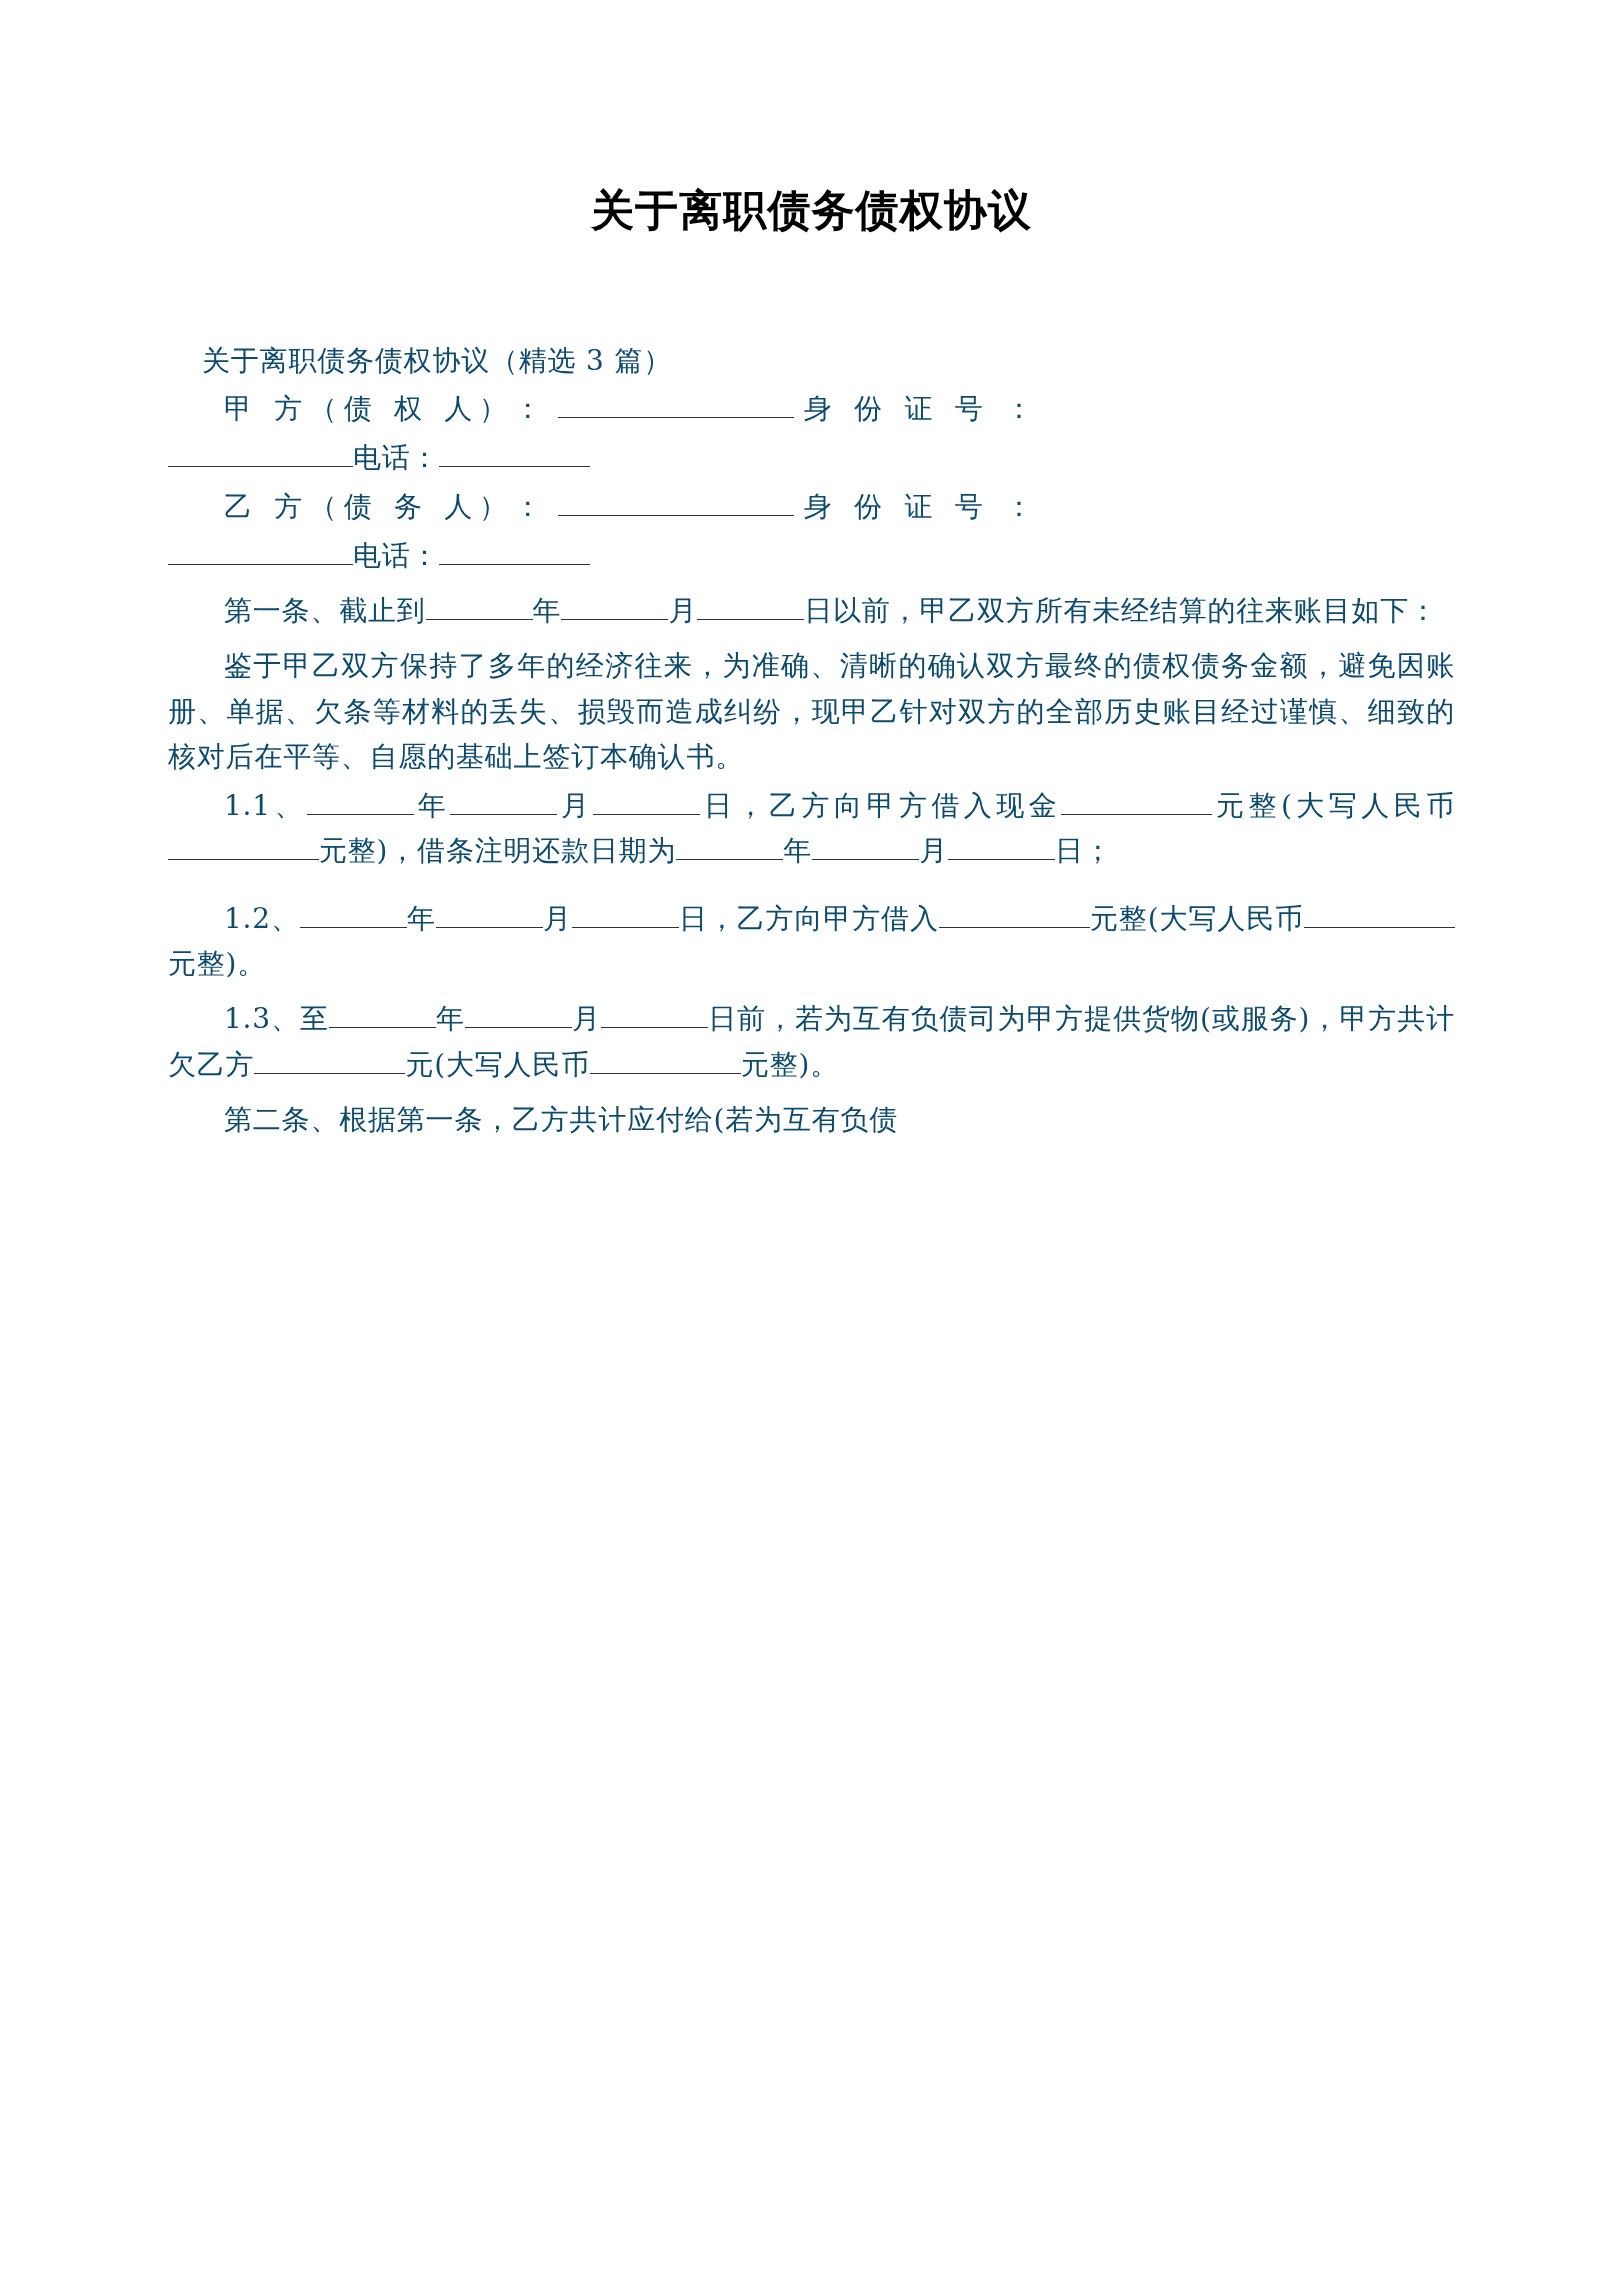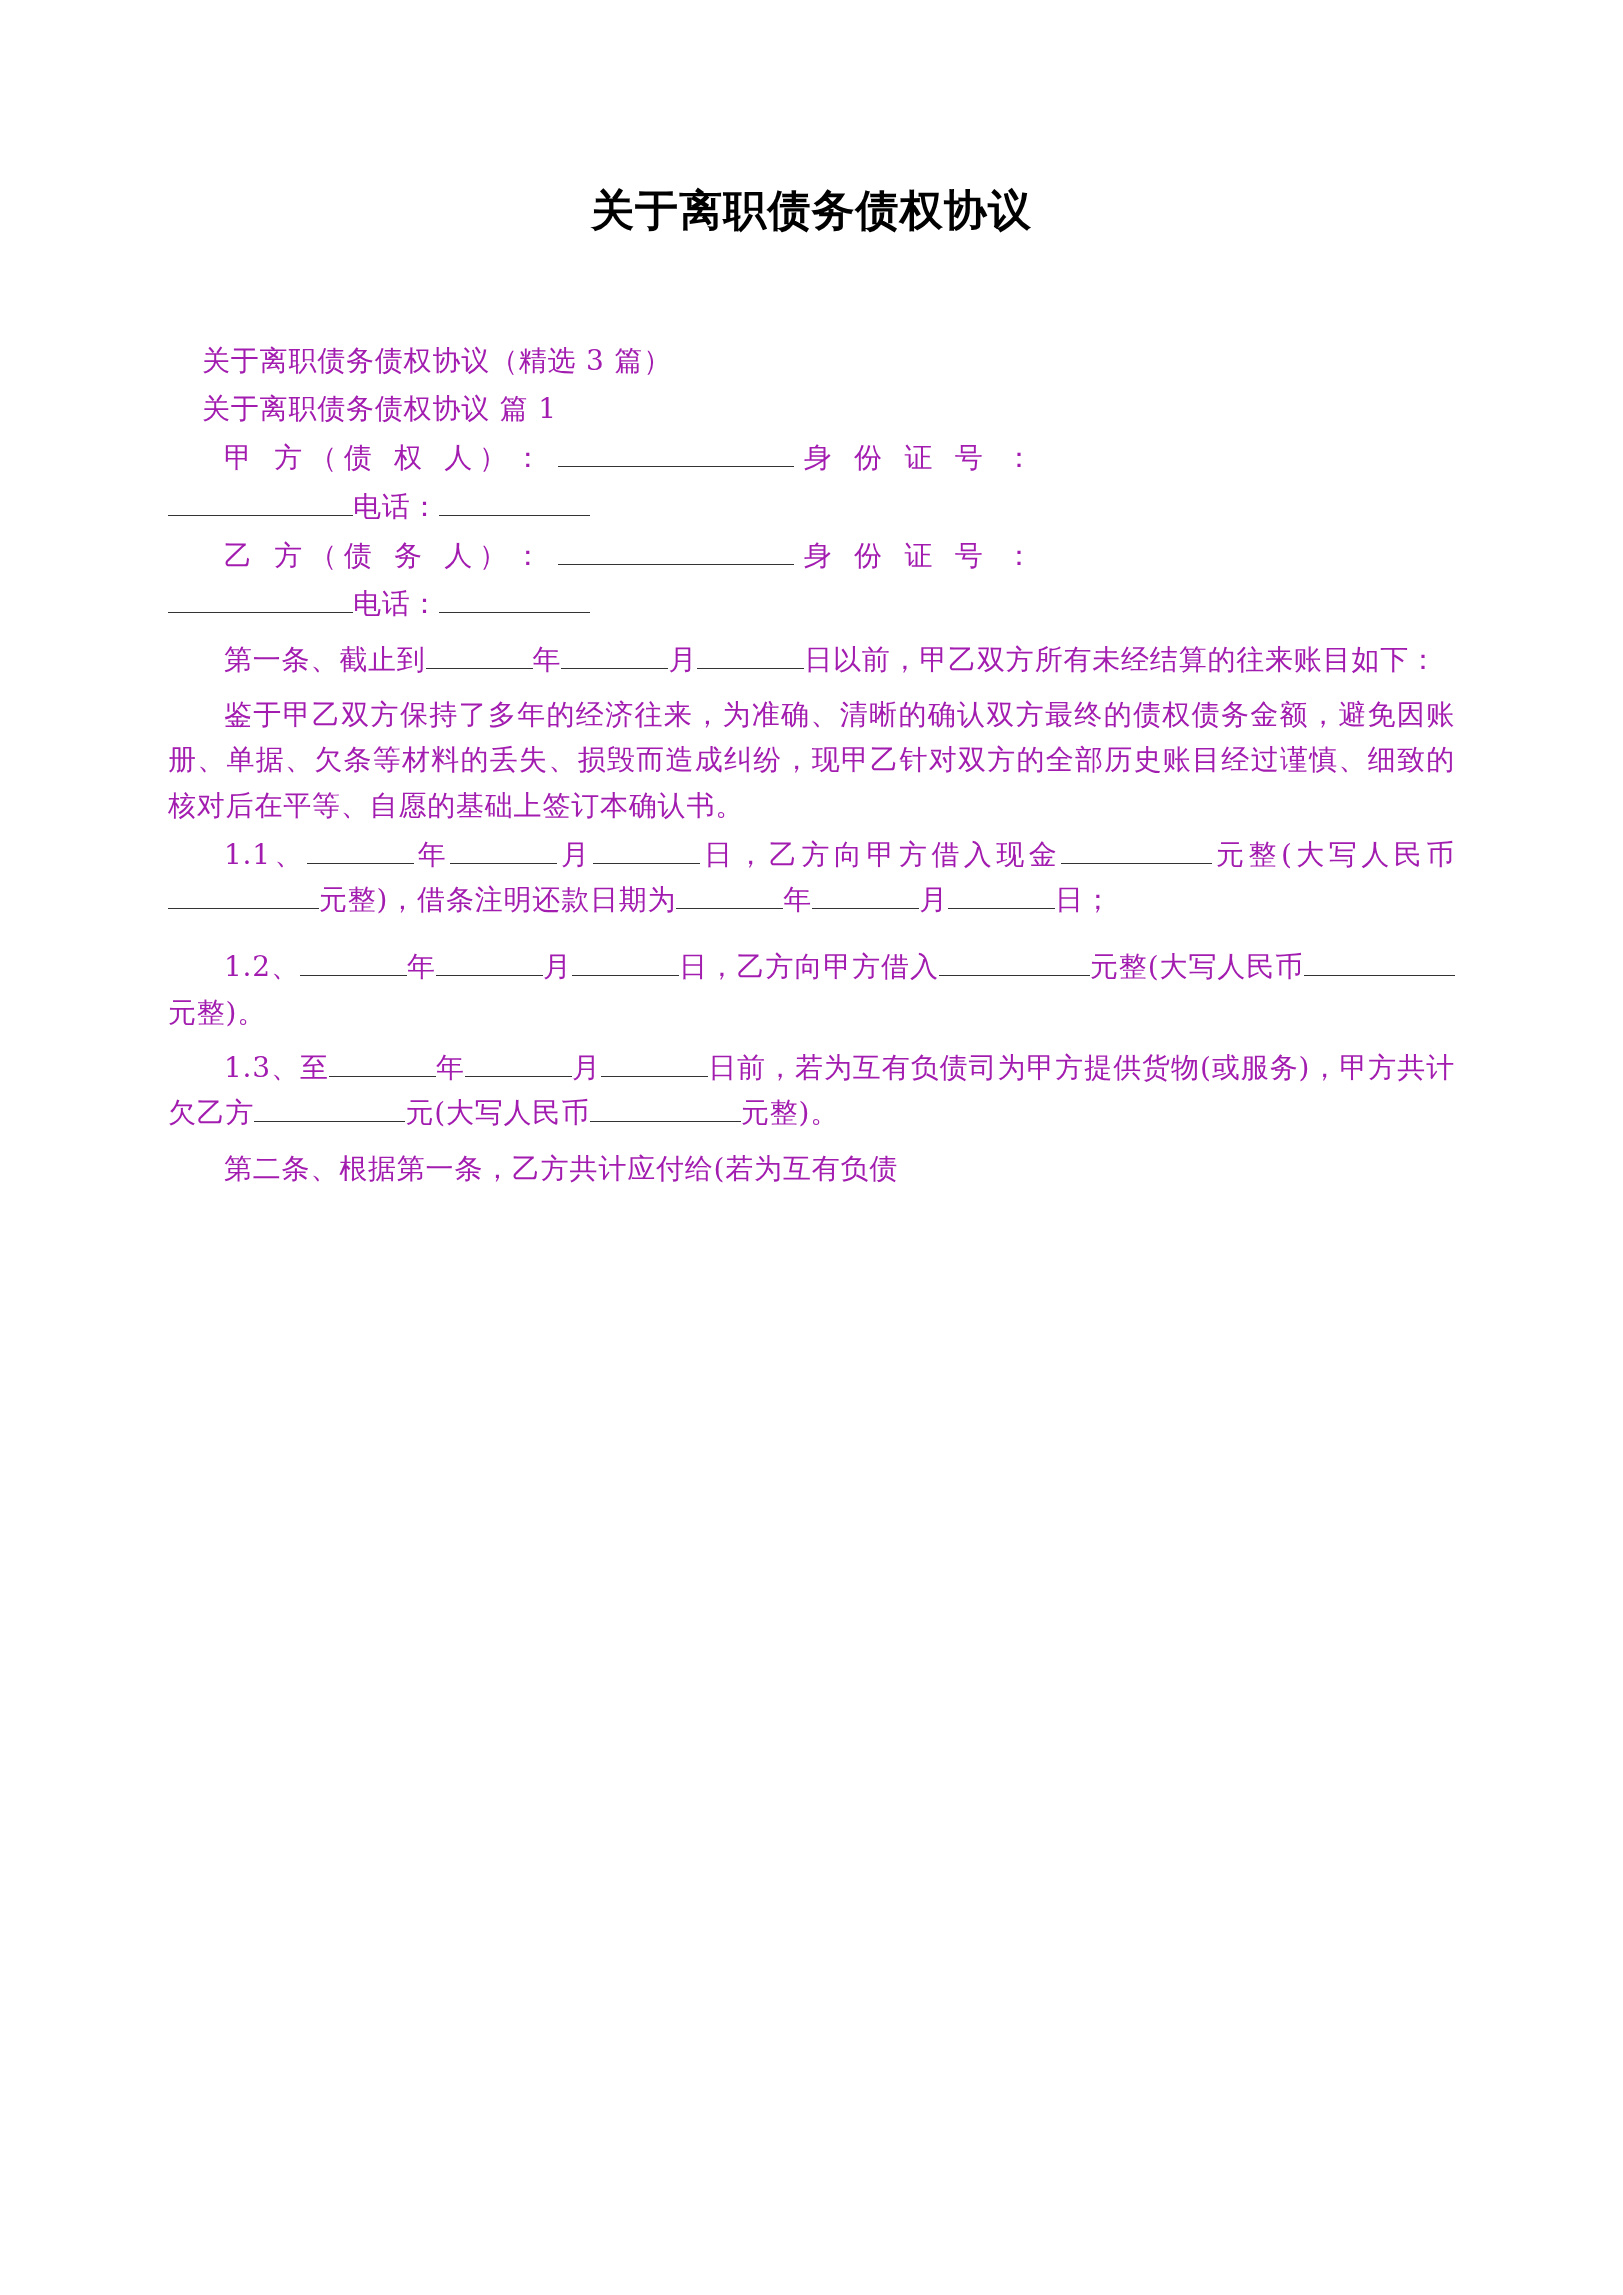--- a/index.html
+++ b/index.html
@@ -26,21 +26,21 @@
     line-height: 1.2;
     text-align: center;
     color: #000000;
     letter-spacing: 1.1px;
     margin: 0 0 101px 0;
   }
   .body-block {
     font-family: "DejaVu Serif", serif;
     font-size: 28px;
     line-height: 1.62;
-    color: #a21caf;
+    color: #0c4a6e;
     letter-spacing: 0.8px;
   }
   p.para {
     margin: 0 0 3.4px 0;
     text-align: justify;
     text-justify: inter-ideograph;
   }
   p.indent {
     text-indent: 56px;
   }
@@ -65,21 +65,20 @@
 <body>
 
 <div class="page">
 
   <h1 class="doc-title">关于离职债务债权协议</h1>
 
   <div class="body-block">
 
     <p class="para indent-sm">关于离职债务债权协议（精选 3 篇）</p>
 
-    <p class="para indent-sm">关于离职债务债权协议  篇 1</p>
 
     <p class="para indent">
       <span class="spaced">甲 方（债 权 人）：</span>
       <span class="blank b-xl"></span>
       <span class="spaced">身 份 证 号 ：</span>
     </p>
 
     <p class="para">
       <span class="blank b-lg"></span><span>电话：</span><span class="blank b-md"></span>
     </p>

